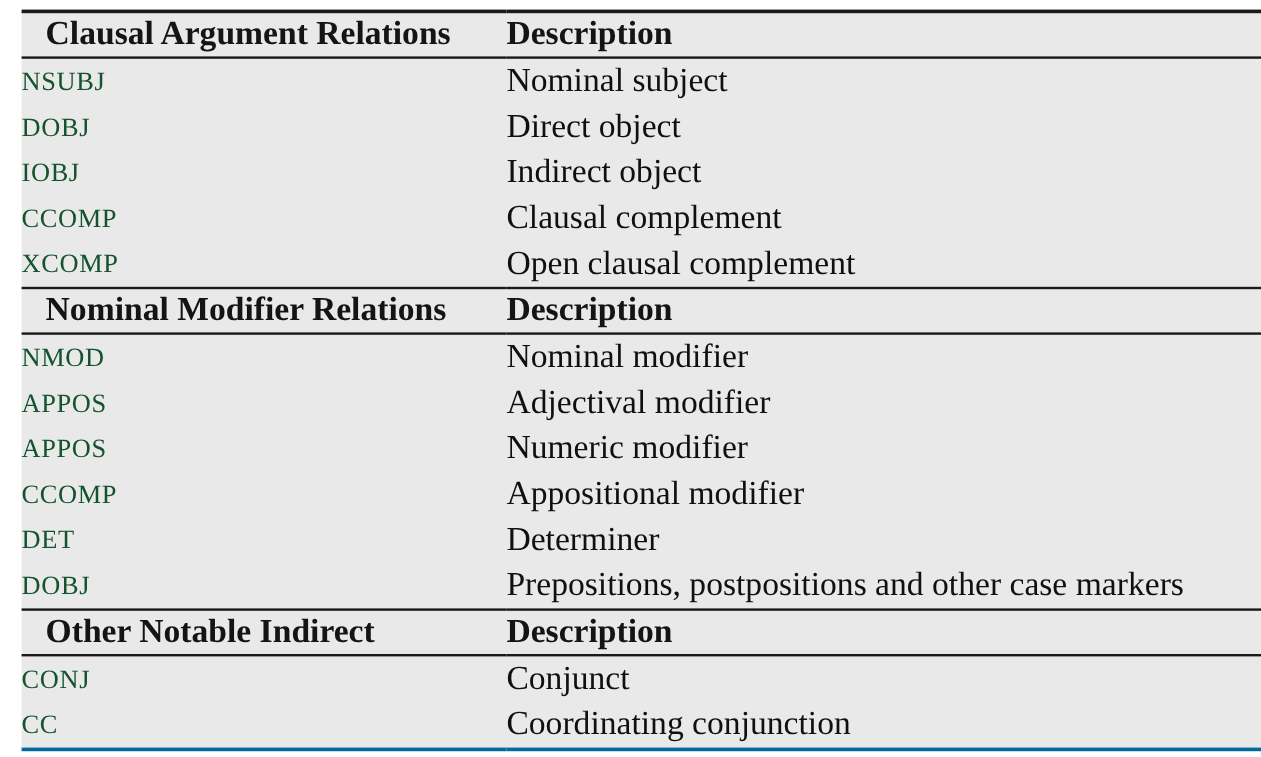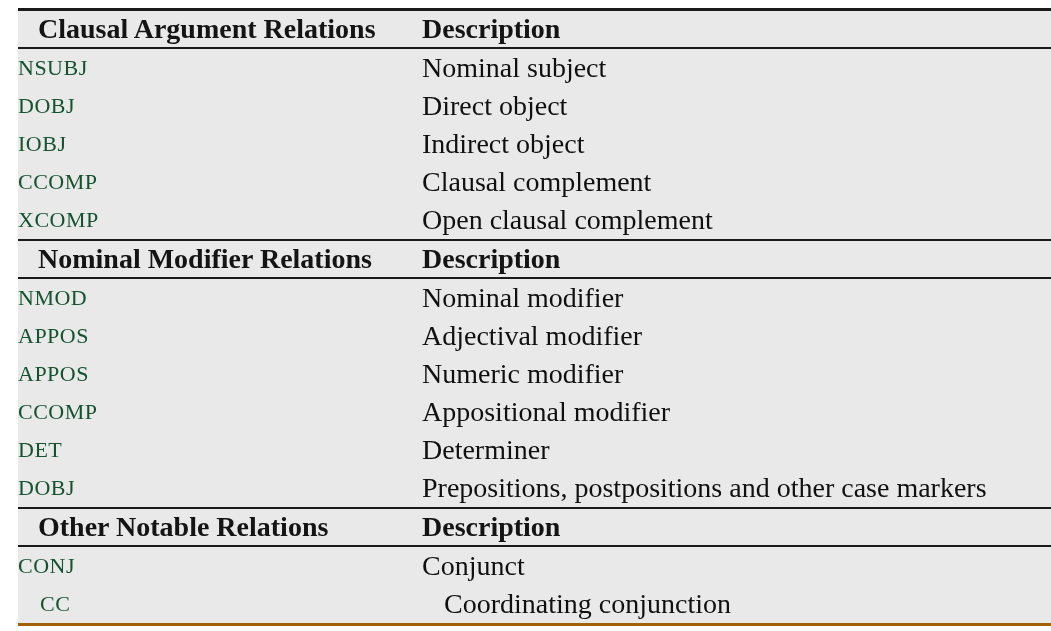--- a/index.html
+++ b/index.html
@@ -43,21 +43,21 @@
   }
   tr.head th.col1 { padding-left: 20px; }
   tr.first th { border-top: 3px solid #1a1a1a; }
   tr.row td {
     height: 38px;
     padding: 0;
     vertical-align: middle;
     white-space: nowrap;
     overflow: visible;
   }
-  tr.last td { border-bottom: 3px solid #a16207; padding-left: 22px; }
+  tr.last td { border-bottom: 3px solid #0369a1; }
   td.term {
     font-size: 22px;
     letter-spacing: 0.5px;
     padding-left: 4px;
     color: #14532d;
   }
   td.desc {
     font-size: 28px;
     color: #101010;
   }
@@ -122,21 +122,21 @@
         <tr class="row">
           <td class="term">DET</td>
           <td class="desc">Determiner</td>
         </tr>
         <tr class="row">
           <td class="term">DOBJ</td>
           <td class="desc">Prepositions, postpositions and other case markers</td>
         </tr>
 
         <tr class="head">
-          <th class="col1">Other Notable Relations</th>
+          <th class="col1">Other Notable Indirect</th>
           <th class="col2">Description</th>
         </tr>
         <tr class="row">
           <td class="term">CONJ</td>
           <td class="desc">Conjunct</td>
         </tr>
         <tr class="row last">
           <td class="term">CC</td>
           <td class="desc">Coordinating conjunction</td>
         </tr>

